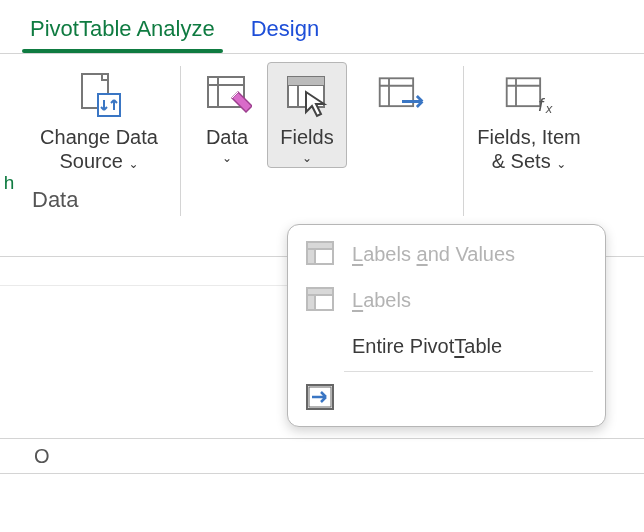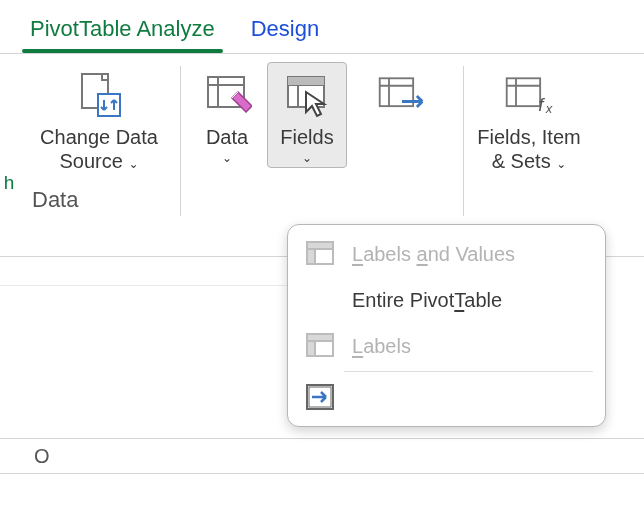--- a/index.html
+++ b/index.html
@@ -146,35 +146,35 @@
       <svg width="28" height="24" viewBox="0 0 28 24">
           <rect x="1" y="1" width="26" height="22" fill="#fff" stroke="#bcbcbc" stroke-width="2"></rect>
           <line x1="1" y1="8" x2="27" y2="8" stroke="#bcbcbc" stroke-width="2"></line>
           <line x1="9" y1="1" x2="9" y2="23" stroke="#bcbcbc" stroke-width="2"></line>
           <rect x="2" y="2" width="24" height="5" fill="#d8d8d8"></rect>
           <rect x="2" y="9" width="6" height="13" fill="#d8d8d8"></rect>
         </svg>
     </span>
     <span class="mi-text"><span class="uline">L</span>abels <span class="uline">a</span>nd Values</span>
   </div>
-  <div class="menu-item">
-    <span class="mi-icon"></span>
-    <span class="mi-text">Entire Pivot<span class="uline">T</span>able</span>
-  </div>
   <div class="menu-item disabled">
     <span class="mi-icon">
       <svg width="28" height="24" viewBox="0 0 28 24">
           <rect x="1" y="1" width="26" height="22" fill="#fff" stroke="#bcbcbc" stroke-width="2"></rect>
           <line x1="1" y1="8" x2="27" y2="8" stroke="#bcbcbc" stroke-width="2"></line>
           <line x1="9" y1="1" x2="9" y2="23" stroke="#bcbcbc" stroke-width="2"></line>
           <rect x="2" y="2" width="24" height="5" fill="#d8d8d8"></rect>
           <rect x="2" y="9" width="6" height="13" fill="#d8d8d8"></rect>
         </svg>
     </span>
     <span class="mi-text"><span class="uline">L</span>abels</span>
+  </div>
+  <div class="menu-item">
+    <span class="mi-icon"></span>
+    <span class="mi-text">Entire Pivot<span class="uline">T</span>able</span>
   </div>
   <div class="menu-sep"></div>
   <div class="menu-item">
     <span class="mi-icon">
       <svg width="28" height="26" viewBox="0 0 28 26">
           <rect x="1" y="1" width="26" height="24" fill="#fff" stroke="#666" stroke-width="2"></rect>
           <rect x="3" y="3" width="22" height="20" fill="none" stroke="#666" stroke-width="1"></rect>
           <path d="M6 13 L20 13 M20 13 L15 8 M20 13 L15 18" stroke="#3a76c4" stroke-width="2.5" fill="none"></path>
         </svg>
     </span>

